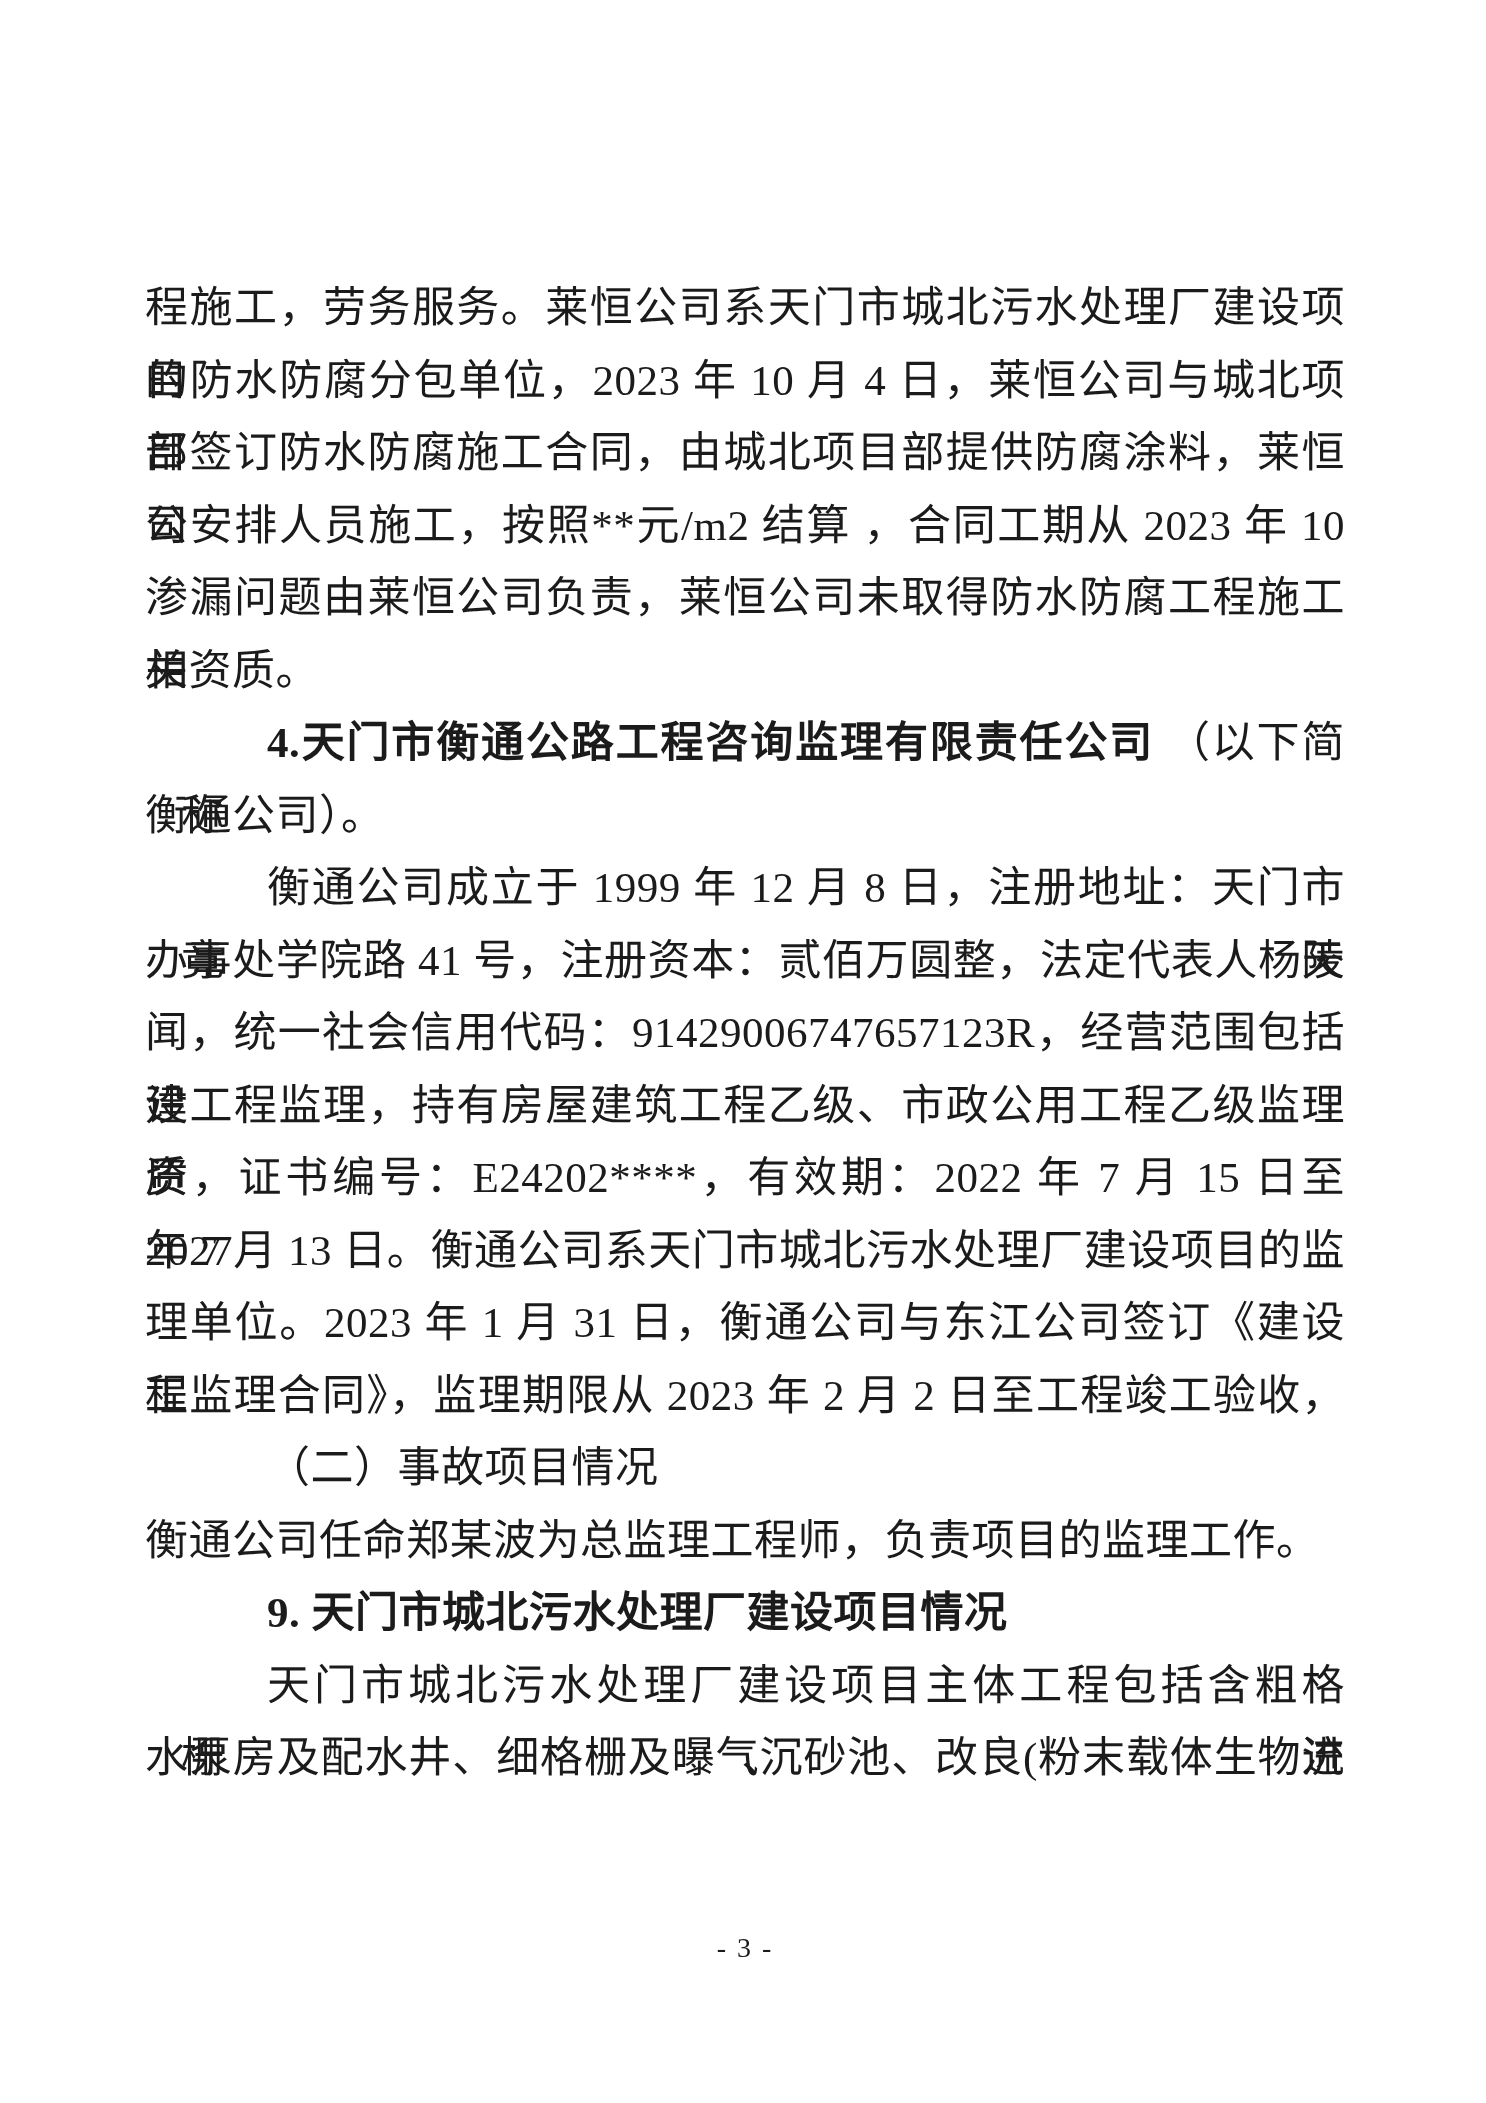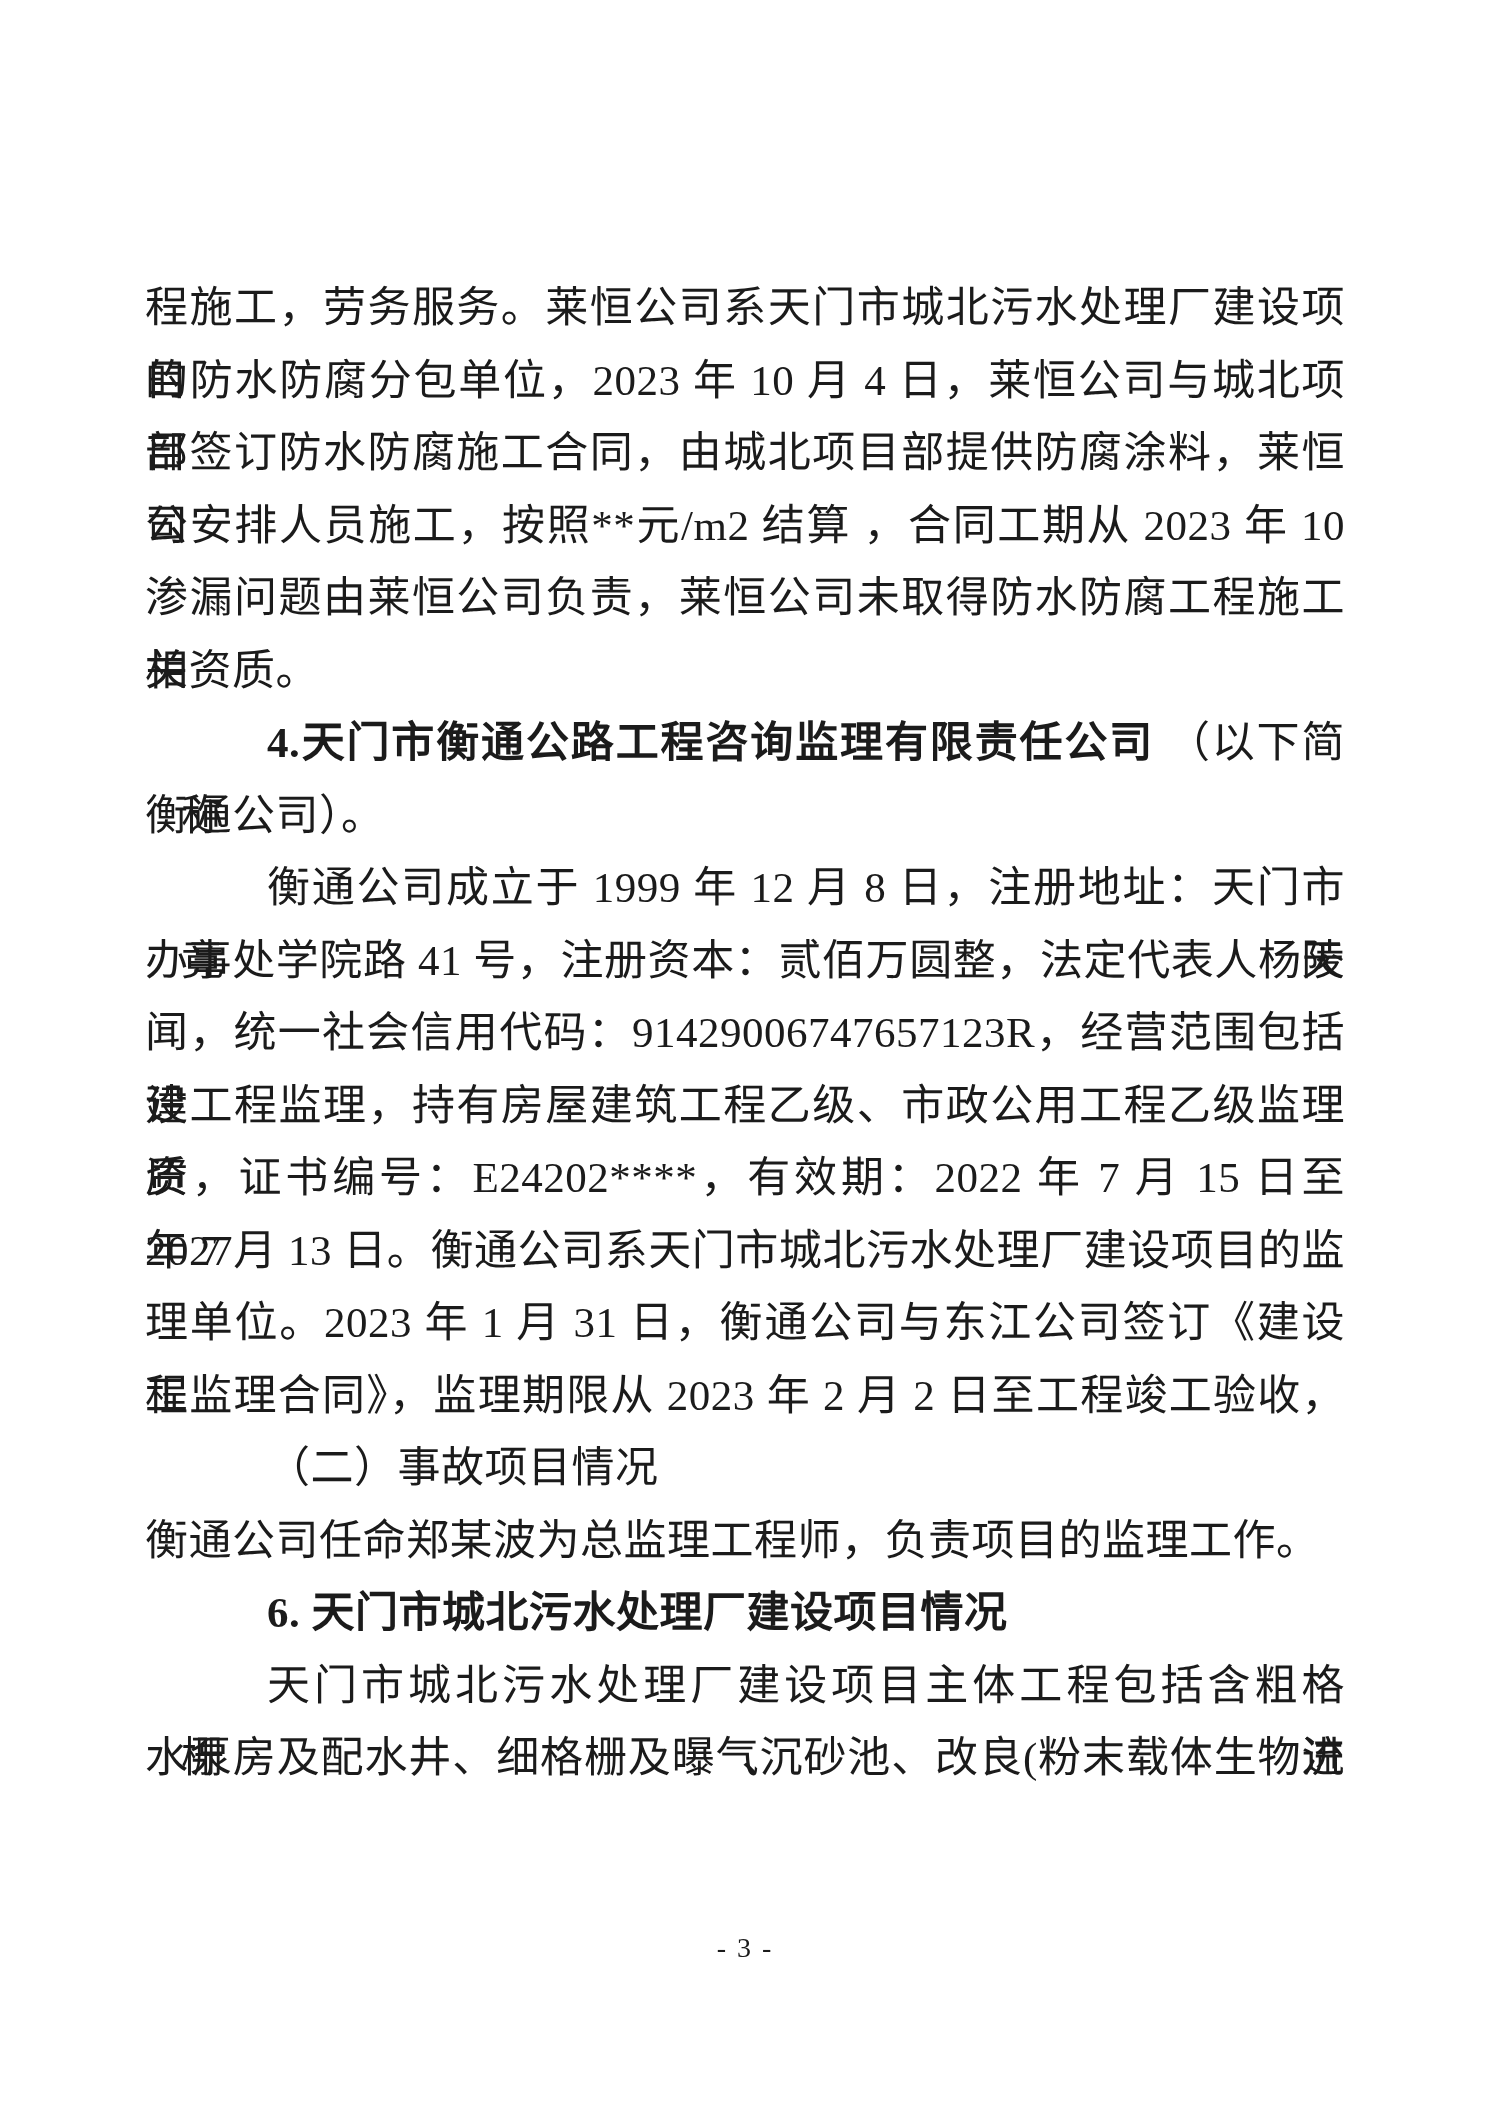--- a/index.html
+++ b/index.html
@@ -72,18 +72,18 @@
       <div class="line j ind"><span>衡通公司成立于 1999 年 12 月 8 日，注册地址：天门市竟陵</span></div>
       <div class="line j"><span>办事处学院路 41 号，注册资本：贰佰万圆整，法定代表人杨天</span></div>
       <div class="line j"><span>闻，统一社会信用代码：91429006747657123R，经营范围包括建</span></div>
       <div class="line j"><span>设工程监理，持有房屋建筑工程乙级、市政公用工程乙级监理资</span></div>
       <div class="line j"><span>质，证书编号：E24202****，有效期：2022 年 7 月 15 日至 2027</span></div>
       <div class="line j"><span>年 7 月 13 日。衡通公司系天门市城北污水处理厂建设项目的监</span></div>
       <div class="line j"><span>理单位。2023 年 1 月 31 日，衡通公司与东江公司签订《建设工</span></div>
       <div class="line j"><span>程监理合同》，监理期限从 2023 年 2 月 2 日至工程竣工验收，</span></div>
       <div class="line ind"><span>（二）事故项目情况</span></div>
       <div class="line"><span>衡通公司任命郑某波为总监理工程师，负责项目的监理工作。</span></div>
-      <div class="line ind"><span class="b">6. 天门市城北污水处理厂建设项目情况</span></div>
+      <div class="line ind"><span class="b">9. 天门市城北污水处理厂建设项目情况</span></div>
       <div class="line j ind"><span>天门市城北污水处理厂建设项目主体工程包括含粗格栅、进</span></div>
       <div class="line j"><span>水泵房及配水井、细格栅及曝气沉砂池、改良(粉末载体生物流</span></div>
     </div>
   <div class="footer">- 3 -</div>
 </div>
 
 </body></html>

